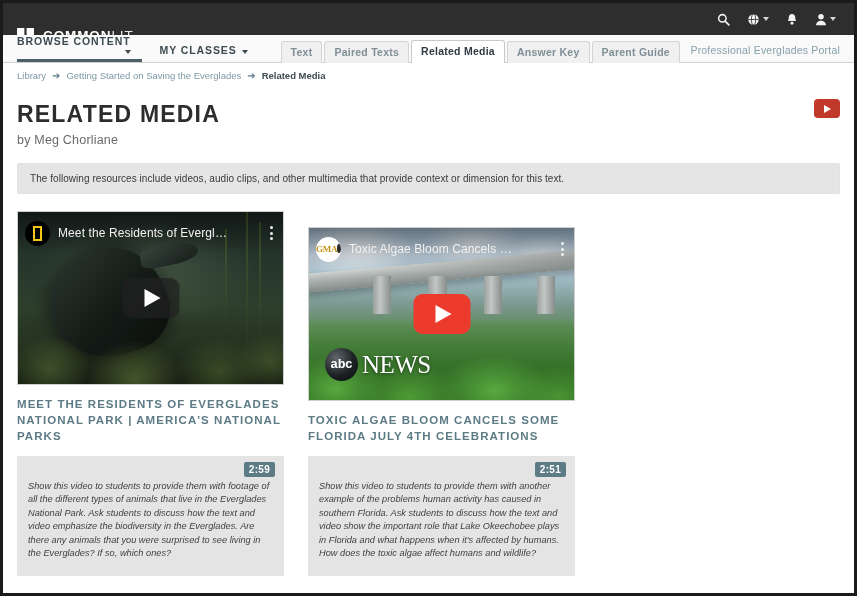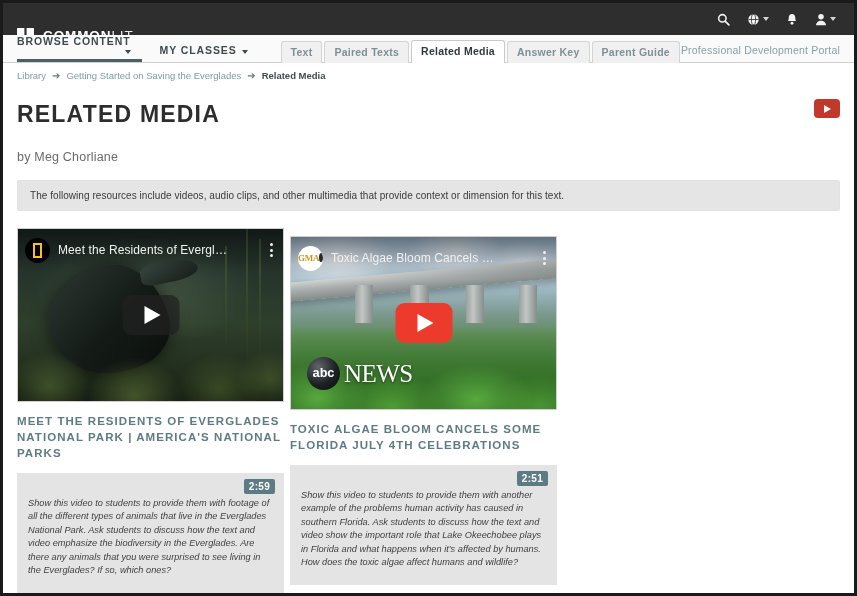--- a/index.html
+++ b/index.html
@@ -173,21 +173,21 @@
     color: #2d2d2d;
     letter-spacing: 1.2px;
     margin: 0;
   }
   .h1-sub {
     font-size: 13.5px;
     color: #6e6e6e;
     letter-spacing: 0.2px;
   }
   .byline {
-    margin-top: 22px;
+    margin-top: 5px;
     font-size: 12.5px;
     color: #6a6a6a;
     letter-spacing: 0.2px;
   }
   .yt-badge {
     position: absolute;
     right: 14px;
     top: 12px;
     width: 26px;
     height: 19px;
@@ -214,23 +214,23 @@
     border-radius: 2px;
     padding: 9px 12px;
     font-size: 10px;
     color: #3a3a3a;
     letter-spacing: 0.05px;
   }
 
   
   .cards {
     display: flex;
-    gap: 6px;
+    gap: 24px;
     padding: 17px 14px 0 14px;
-    align-items: center;
+    align-items: flex-end;
   }
   .card { width: 267px; }
 
   .thumb {
     width: 100%;
     height: 174px;
     border: 1px solid #cfcfcf;
     box-sizing: border-box;
     position: relative;
     overflow: hidden;
@@ -531,21 +531,21 @@
     </div>
 
     <div class="tabs">
       <div class="tab">Text</div>
       <div class="tab">Paired Texts</div>
       <div class="tab active">Related Media</div>
       <div class="tab">Answer Key</div>
       <div class="tab">Parent Guide</div>
     </div>
 
-    <div class="portal-link">Professional Development Portal</div>
+    <div class="portal-link">Professional Everglades Portal</div>
   </div>
 
   <div class="crumbs">
     <span class="crumb-link">Library</span>
     <span class="crumb-arrow">➔</span>
     <span class="crumb-link">Getting Started on Saving the Everglades</span>
     <span class="crumb-arrow">➔</span>
     <span class="crumb-cur">Related Media</span>
   </div>
 

